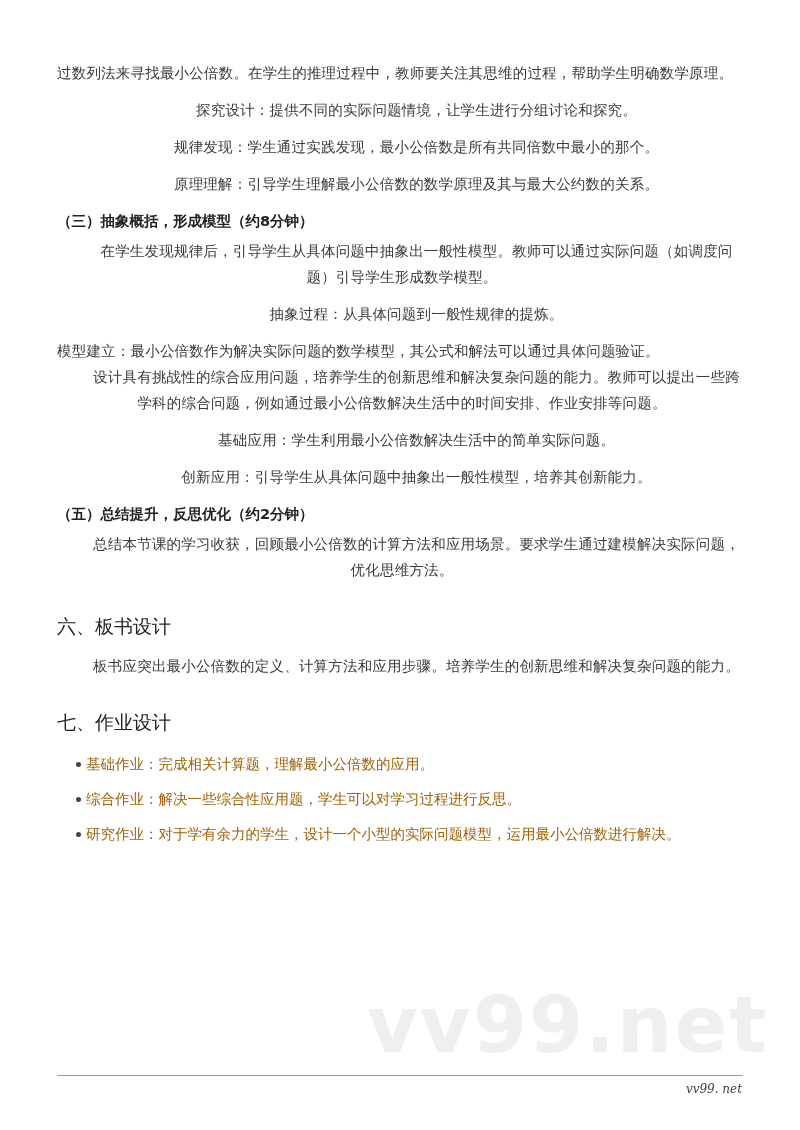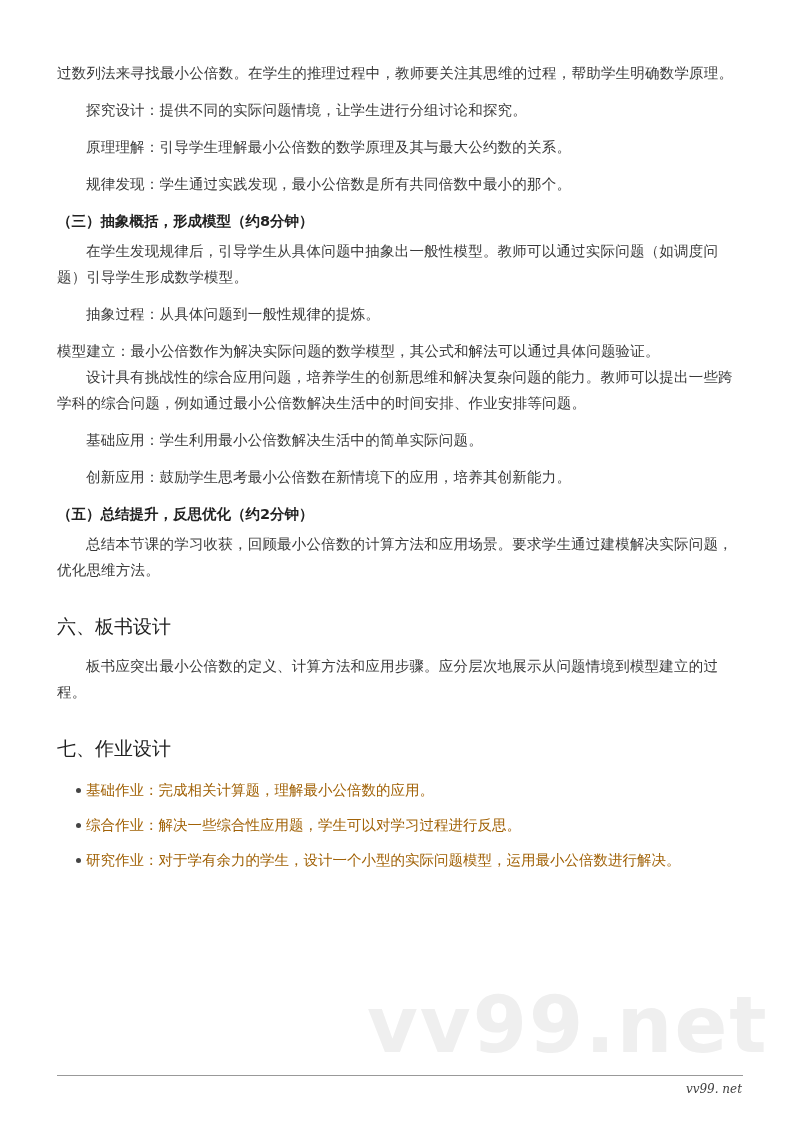--- a/index.html
+++ b/index.html
@@ -6,21 +6,21 @@
   body {
     width: 800px; height: 1130px; position: relative; overflow: hidden;
     font-family: "DejaVu Serif", "Liberation Serif", serif;
     color: #333333;
   }
   .page { position: absolute; left: 57px; top: 60px; width: 690px; }
   .p {
     font-size: 14.5px; line-height: 26px; margin: 0; color: #3a3a3a;
     letter-spacing: 0.2px;
   }
-  .indent { text-indent: 29px; }
+  .indent { text-indent: 29px; text-align: center; }
   .gap { margin-top: 11px; }
   .sub-h {
     font-family: "DejaVu Sans", "Liberation Sans", sans-serif;
     font-weight: bold; font-size: 14.5px; line-height: 26px; color: #222;
     margin: 11px 0 4px 0;
   }
   .sec-h {
     font-family: "DejaVu Sans", "Liberation Sans", sans-serif;
     font-weight: normal; font-size: 19px; line-height: 30px; color: #222;
     margin: 28px 0 12px 0;
@@ -50,37 +50,37 @@
     font-style: italic; font-size: 12px; color: #404040;
   }
 </style>
 </head>
 <body>
 
 <div class="page">
   <p class="p">过数列法来寻找最小公倍数。在学生的推理过程中，教师要关注其思维的过程，帮助学生明确数学原理。</p>
 
   <p class="p indent gap">探究设计：提供不同的实际问题情境，让学生进行分组讨论和探究。</p>
+  <p class="p indent gap">规律发现：学生通过实践发现，最小公倍数是所有共同倍数中最小的那个。</p>
   <p class="p indent gap">原理理解：引导学生理解最小公倍数的数学原理及其与最大公约数的关系。</p>
-  <p class="p indent gap">规律发现：学生通过实践发现，最小公倍数是所有共同倍数中最小的那个。</p>
 
   <div class="sub-h">（三）抽象概括，形成模型（约8分钟）</div>
   <p class="p indent">在学生发现规律后，引导学生从具体问题中抽象出一般性模型。教师可以通过实际问题（如调度问题）引导学生形成数学模型。</p>
   <p class="p indent gap">抽象过程：从具体问题到一般性规律的提炼。</p>
   <p class="p gap">模型建立：最小公倍数作为解决实际问题的数学模型，其公式和解法可以通过具体问题验证。</p>
 
   <p class="p indent">设计具有挑战性的综合应用问题，培养学生的创新思维和解决复杂问题的能力。教师可以提出一些跨学科的综合问题，例如通过最小公倍数解决生活中的时间安排、作业安排等问题。</p>
   <p class="p indent gap">基础应用：学生利用最小公倍数解决生活中的简单实际问题。</p>
-  <p class="p indent gap">创新应用：鼓励学生思考最小公倍数在新情境下的应用，培养其创新能力。</p>
+  <p class="p indent gap">创新应用：引导学生从具体问题中抽象出一般性模型，培养其创新能力。</p>
 
   <div class="sub-h">（五）总结提升，反思优化（约2分钟）</div>
   <p class="p indent">总结本节课的学习收获，回顾最小公倍数的计算方法和应用场景。要求学生通过建模解决实际问题，优化思维方法。</p>
 
   <div class="sec-h">六、板书设计</div>
-  <p class="p indent">板书应突出最小公倍数的定义、计算方法和应用步骤。应分层次地展示从问题情境到模型建立的过程。</p>
+  <p class="p indent">板书应突出最小公倍数的定义、计算方法和应用步骤。培养学生的创新思维和解决复杂问题的能力。</p>
 
   <div class="sec-h">七、作业设计</div>
   <ul class="hw">
     <li>
       <span class="bullet"></span>
       <span>基础作业：完成相关计算题，理解最小公倍数的应用。</span>
     </li>
     <li>
       <span class="bullet"></span>
       <span>综合作业：解决一些综合性应用题，学生可以对学习过程进行反思。</span>

